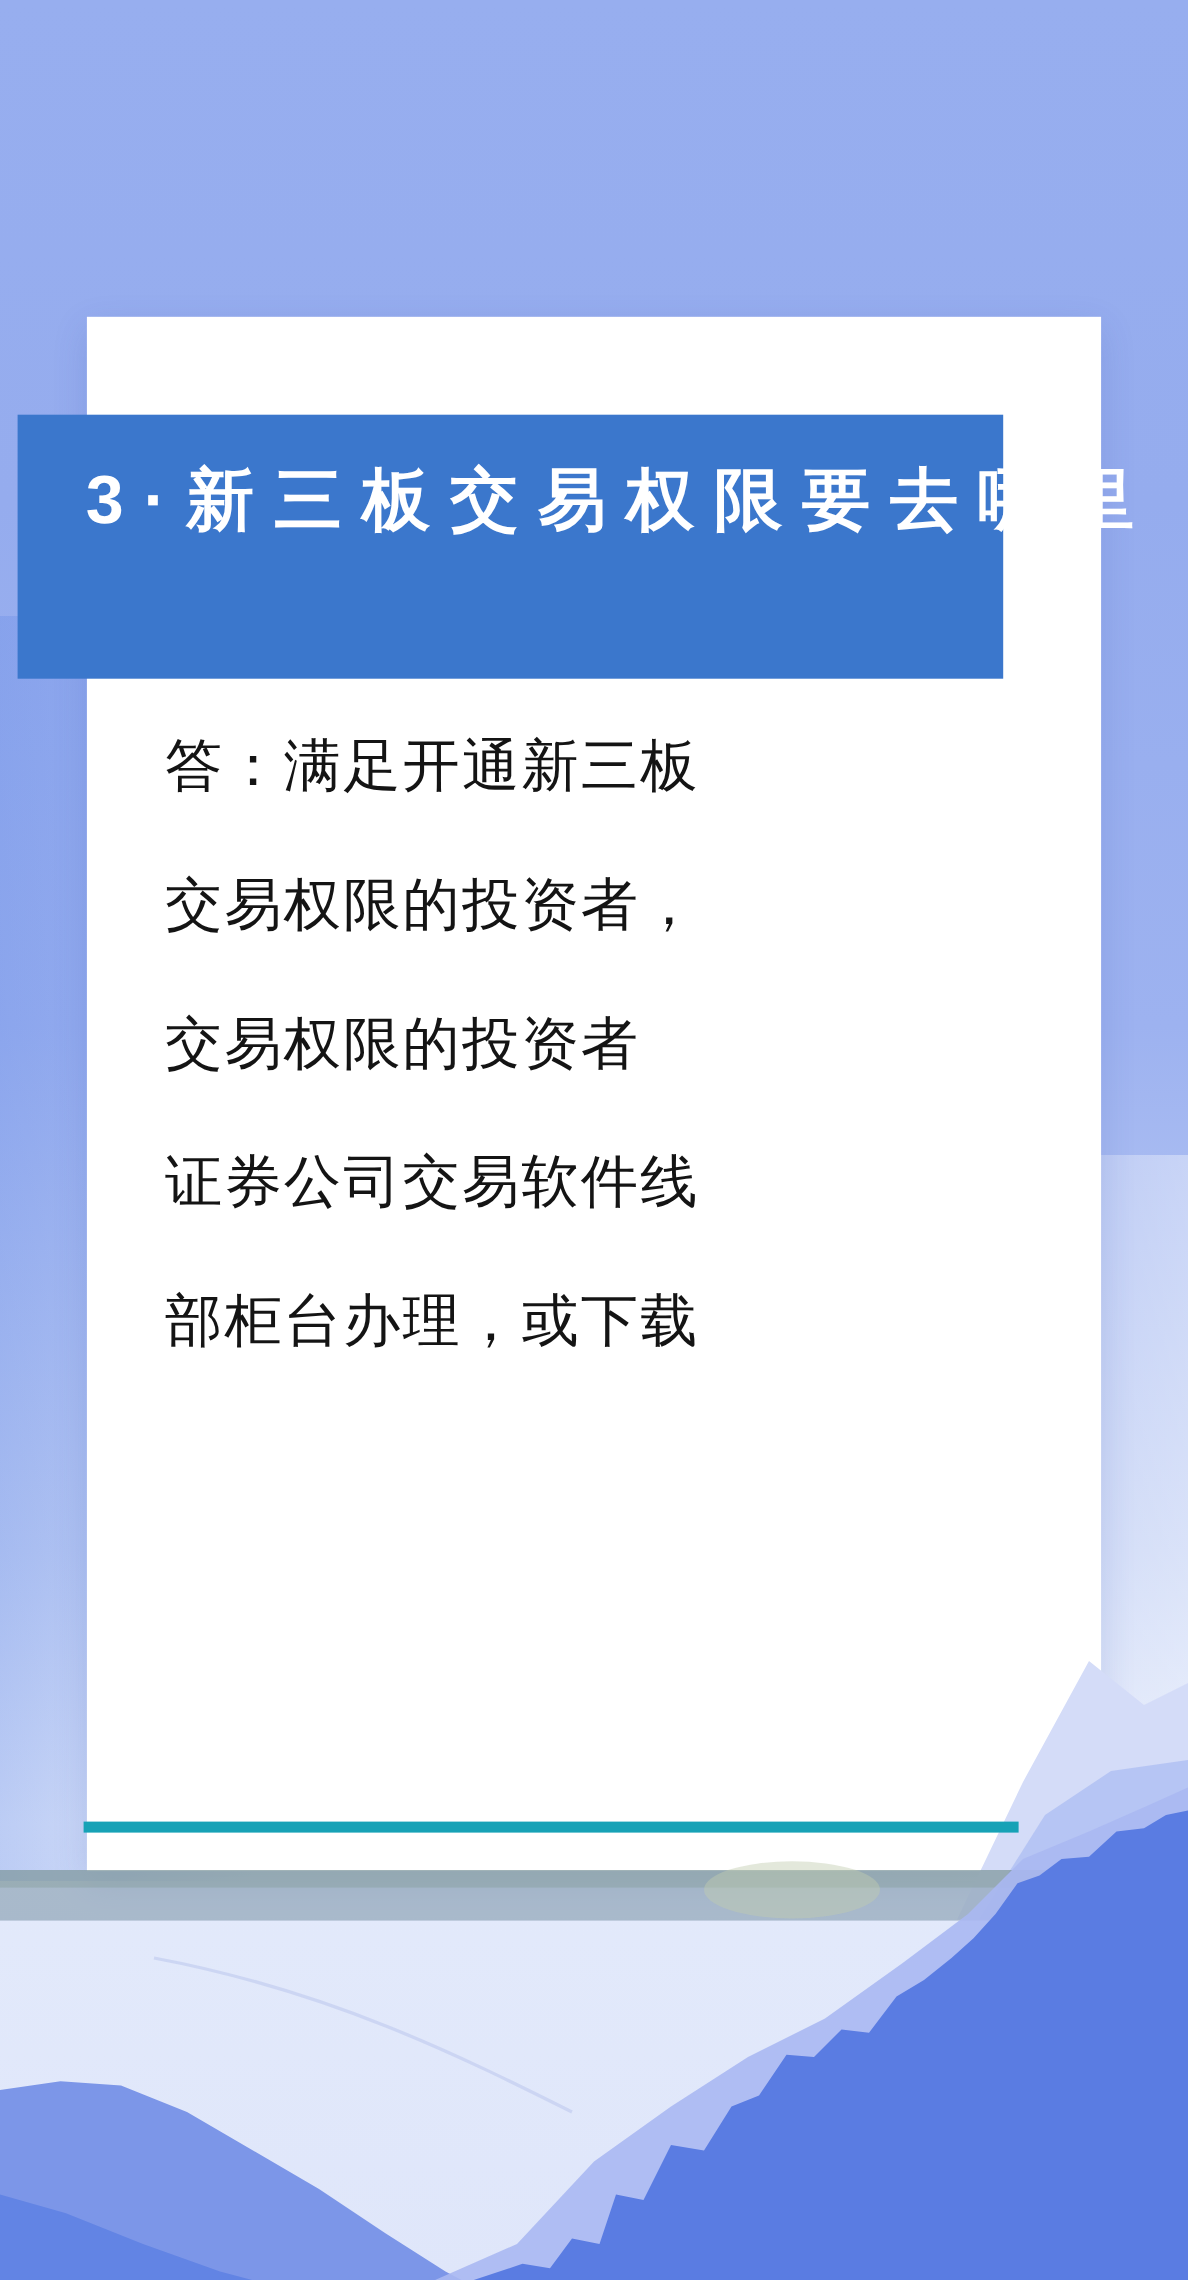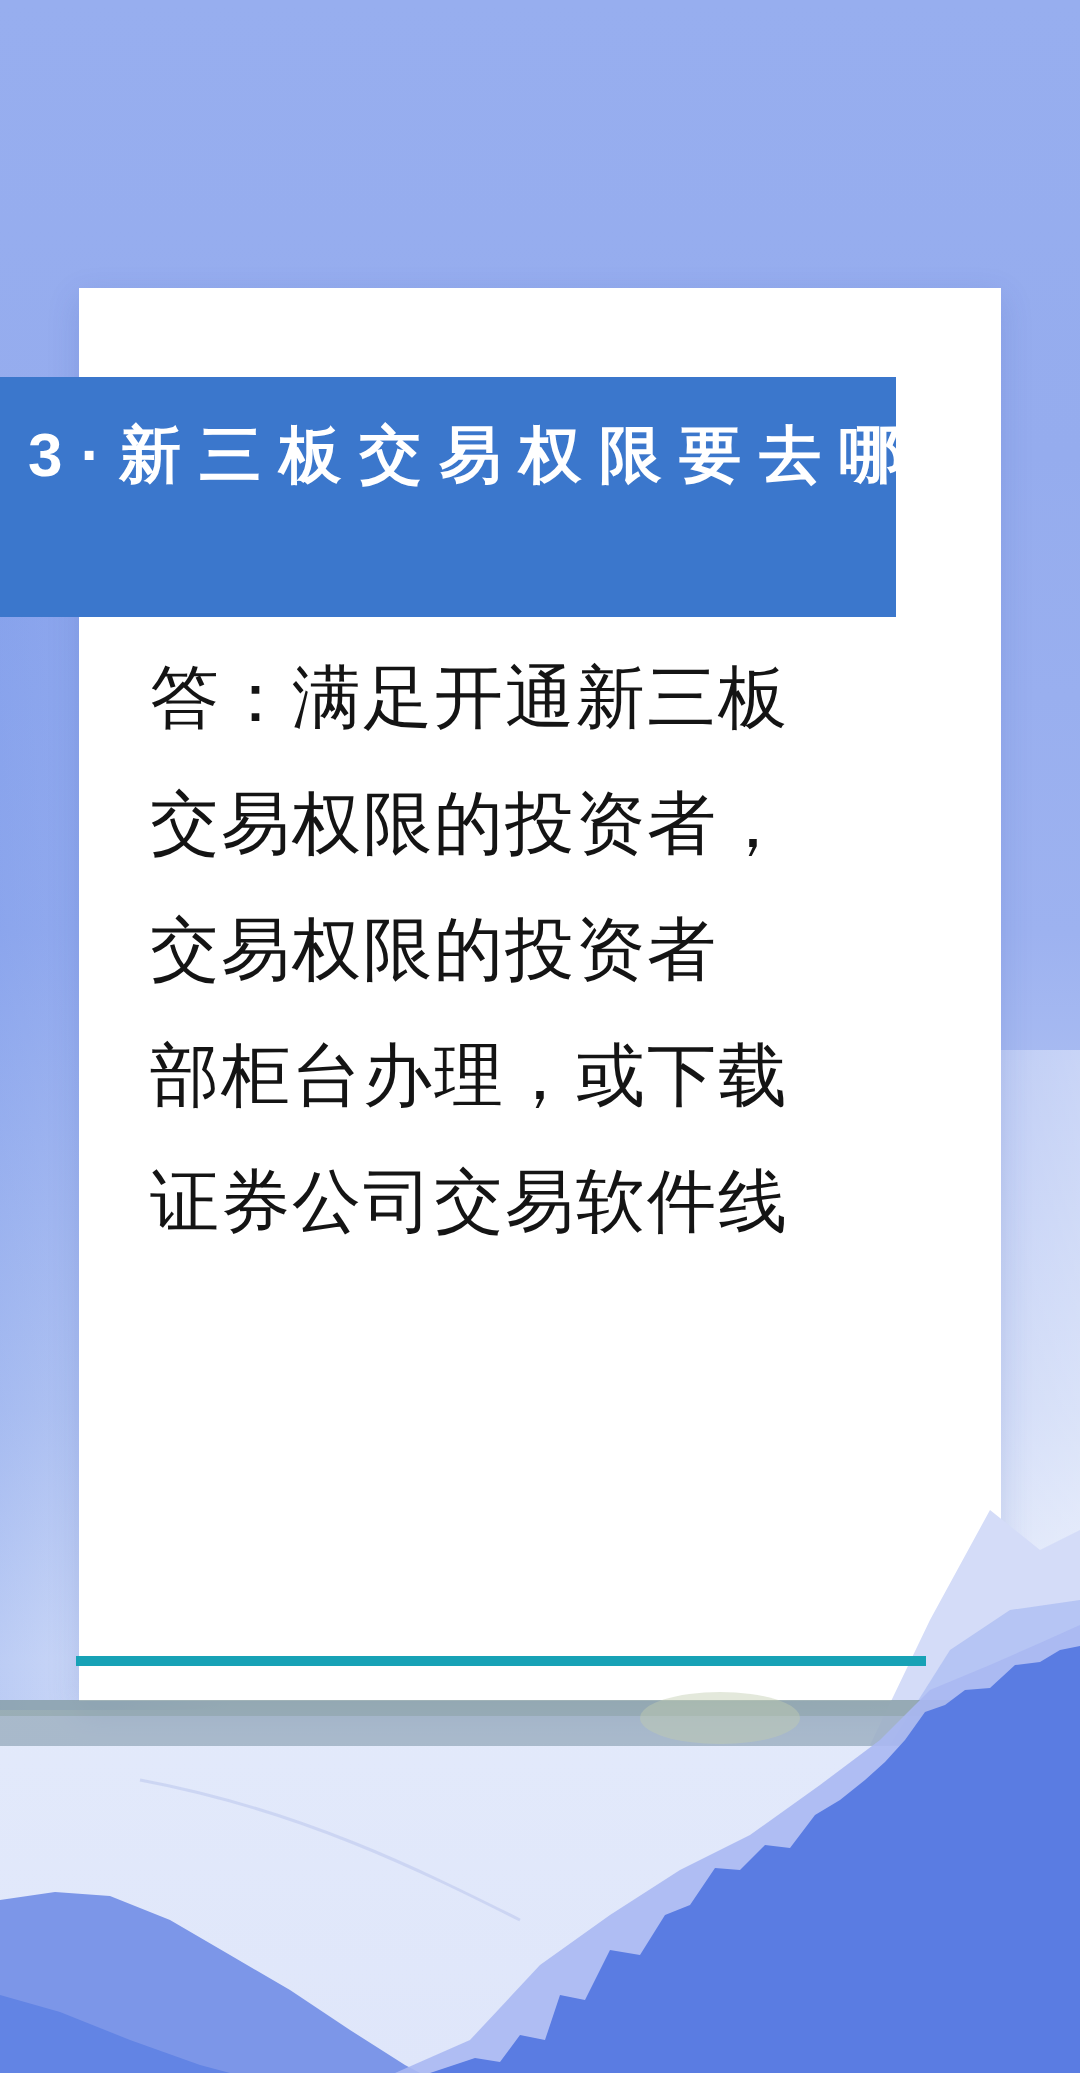--- a/index.html
+++ b/index.html
@@ -38,40 +38,40 @@
     position:absolute;left:79px;top:288px;width:922px;height:1413px;
     background:var(--card-white,#fff);
     box-shadow:0 10px 30px rgba(50,80,170,0.18);
   }
   .divider{
     position:absolute;left:76px;top:1656px;width:850px;height:10px;
     background:var(--divider-teal,#17a2b6);
   }
   
   .banner{
-    position:absolute;left:0;top:377px;width:896px;height:240px;
+    position:absolute;left:16px;top:377px;width:896px;height:240px;
     background:var(--banner-blue,#3b77cc);
     color:var(--title-white,#fff);
     box-sizing:border-box;
-    padding:36px 20px 0 28px;
+    padding:36px 20px 0 62px;
   }
   .banner .t-line{
     font-size:62px;line-height:84px;font-weight:900;letter-spacing:18px;
     white-space:nowrap;
     font-family:"Liberation Sans", sans-serif;
     transform-origin:left center;
   }
   
   .answer{
     position:absolute;left:150px;top:634px;width:780px;
     color:var(--body-ink,#141414);
     font-family:"DejaVu Sans", sans-serif;
   }
   .answer .a-line{
-    font-size:69px;line-height:126px;letter-spacing:2px;white-space:nowrap;
+    font-size:52px;line-height:126px;letter-spacing:2px;white-space:nowrap;
   }
 </style>
 </head>
 <body>
 
 <div class="stage">
 
   <div class="bg-base"></div>
   <div class="bg-left-tint"></div>
   <div class="bg-right-fade"></div>
@@ -100,17 +100,17 @@
   <div class="divider"></div>
 
   <div class="banner">
     <div class="t-line">3·新三板交易权限要去哪里</div>
   </div>
 
   <div class="answer">
     <div class="a-line">答：满足开通新三板</div>
     <div class="a-line">交易权限的投资者，</div>
     <div class="a-line">交易权限的投资者</div>
+    <div class="a-line">证券公司交易软件线</div>
     <div class="a-line">部柜台办理，或下载</div>
-    <div class="a-line">证券公司交易软件线</div>
   </div>
 
 </div>
 
 </body></html>

